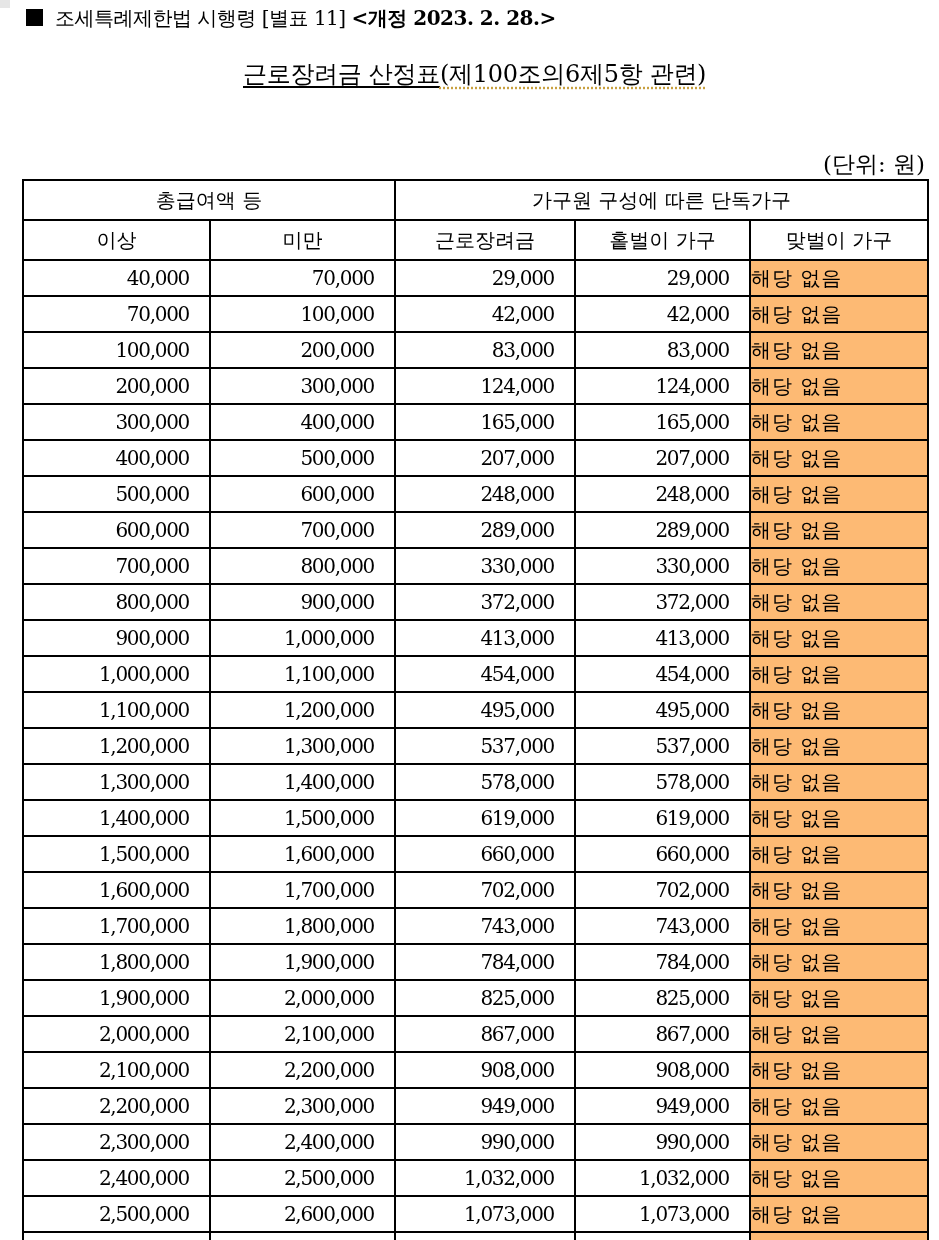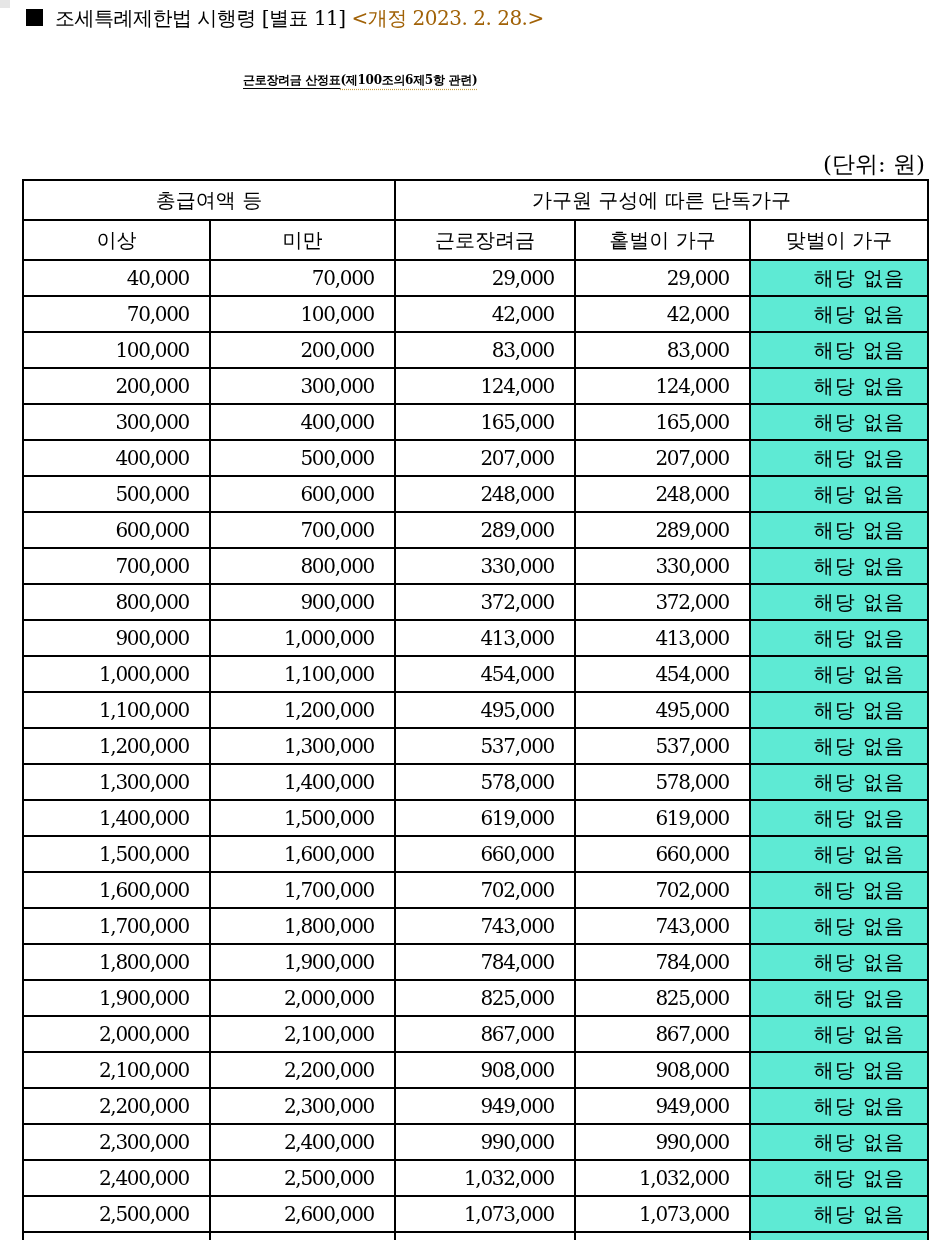--- a/index.html
+++ b/index.html
@@ -1,30 +1,30 @@
 <!DOCTYPE html>
 <html><head>
 <meta charset="utf-8">
 <style>
   html, body { margin:0; padding:0; background:#ffffff; }
   body { width:939px; height:1240px; overflow:hidden; position:relative;
          font-family: "DejaVu Serif", "Liberation Serif", serif; color:#000; }
   .corner { position:absolute; left:0; top:0; width:10px; height:8px; background:#e6e6e6; }
   .law-line { position:absolute; left:26px; top:4px; font-size:20px; line-height:28px; white-space:nowrap; letter-spacing:-0.5px; }
   .law-line .sq { display:inline-block; width:17px; height:17px; background:#000; vertical-align:-1px; margin-right:12px; }
-  .law-line .amend { color:#a16207; }
-  .title { position:absolute; left:243px; top:66px; font-size:12px; line-height:28px; white-space:nowrap; letter-spacing:-0.3px;font-weight:bold; }
+  .law-line .amend { color:#000000;font-weight:bold; }
+  .title { position:absolute; left:243px; top:60px; font-size:24px; line-height:28px; white-space:nowrap; letter-spacing:-0.3px; }
   .title .main { text-decoration:underline; text-underline-offset:4px; }
   .title .ref { text-decoration: underline dotted #c8a040; text-underline-offset:5px; }
   .unit { position:absolute; right:14px; top:151px; font-size:23px; line-height:26px; white-space:nowrap; }
   table { position:absolute; left:22px; top:179px; border-collapse:collapse; table-layout:fixed; }
   td, th { border:2px solid #000; font-weight:normal; font-size:20px; padding:0; height:34px; white-space:nowrap; letter-spacing:-1.3px; }
   th { height:38px; letter-spacing:0; }
   td.num { text-align:right; padding-right:20px; }
-  td.na { background:#5eead4; text-align:right; padding-right:22px; letter-spacing:1px; }
+  td.na { background:#fdba74; padding-right:22px; letter-spacing:1px; }
   tr.partial td { height:20px; }
 </style>
 </head>
 <body>
 
 <div class="corner"></div>
 
 <div class="law-line">
   <span class="sq"></span><span>조세특례제한법 시행령 [별표 11]</span>
   <span class="amend">&lt;개정 2023. 2. 28.&gt;</span>

